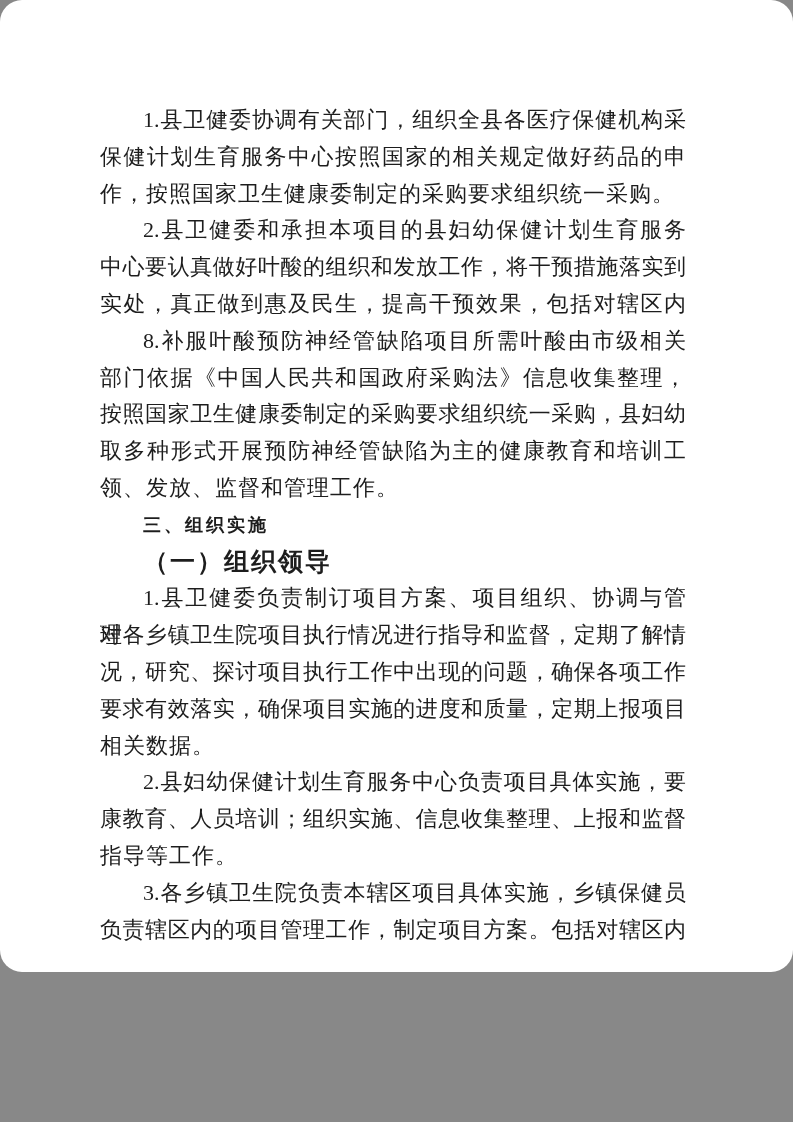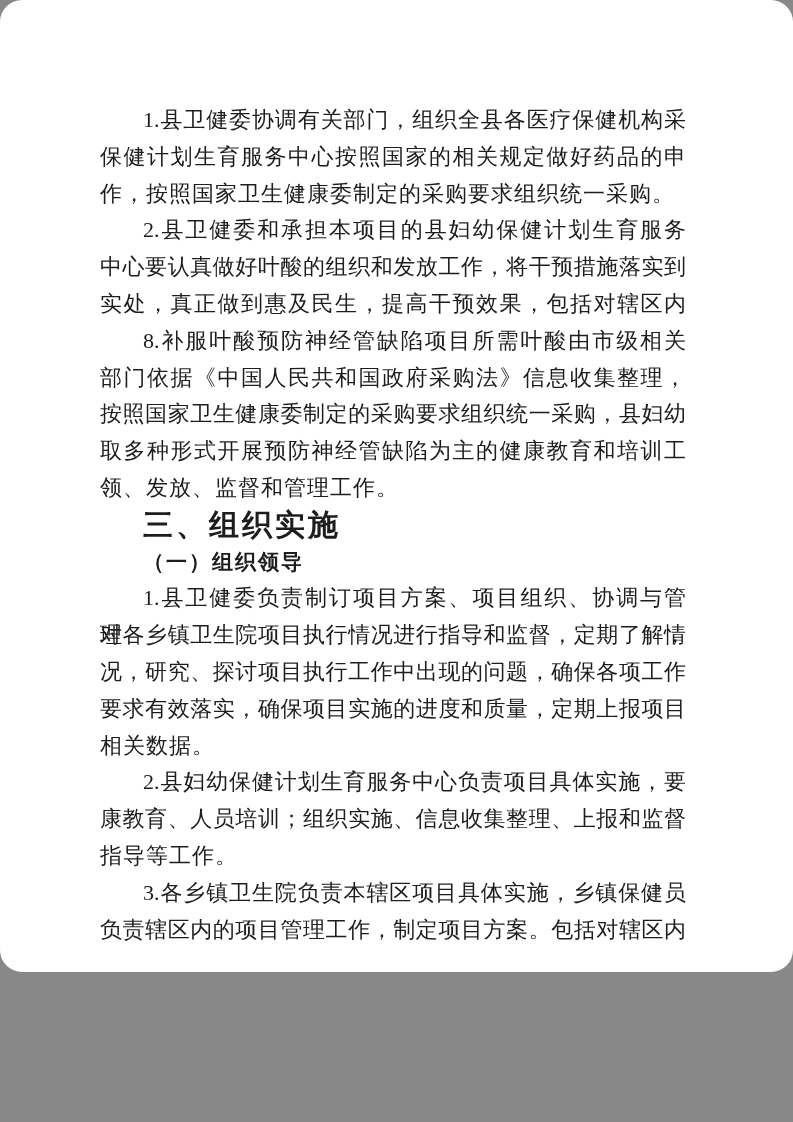--- a/index.html
+++ b/index.html
@@ -37,27 +37,27 @@
     text-align: justify;
     text-align-last: justify;
     text-justify: inter-character;
   }
   .line.indent {
     text-indent: 43px;
   }
   .line.heading1 {
     font-family: "Liberation Sans", "DejaVu Sans", sans-serif;
     font-weight: bold;
-    font-size: 30px;
+    font-size: 18px;
     letter-spacing: 3px;
   }
   .line.heading2 {
     font-family: "Liberation Serif", "DejaVu Serif", serif;
     font-weight: bold;
-    font-size: 21px;
+    font-size: 25px;
     letter-spacing: 2px;
   }
   .page-number {
     position: absolute;
     top: 1034px;
     left: 0;
     width: 100%;
     text-align: center;
     font-size: 17px;
     line-height: 24px;

